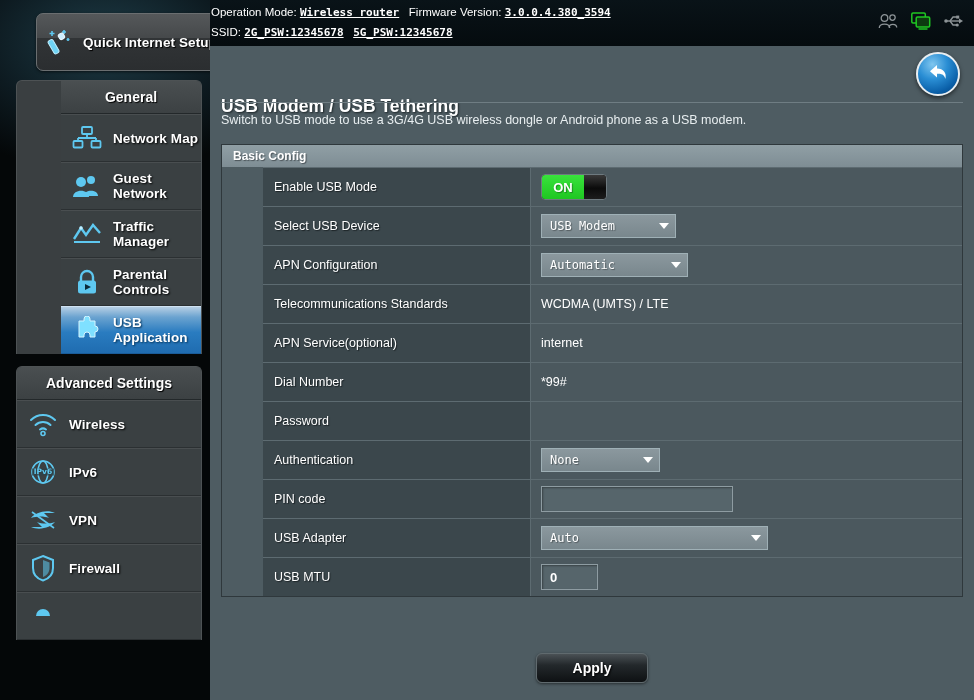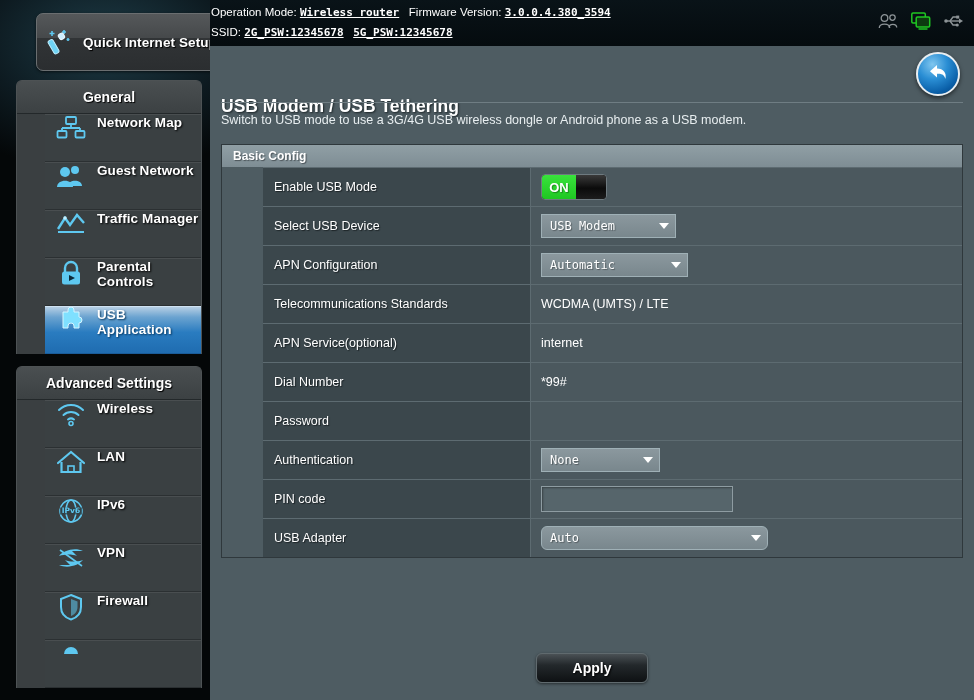--- a/index.html
+++ b/index.html
@@ -53,44 +53,43 @@
   .group-title {
     height: 33px;
     background: linear-gradient(180deg, #4a4f51 0%, #3c4143 100%);
     color: #fff; font-size: 14px; font-weight: bold;
     text-align: center; line-height: 33px;
     text-shadow: 1px 1px 1px #000;
     border-bottom: 1px solid #23282a;
   }
   .side-item {
     height: 48px;
-    display: flex; align-items: flex-start;
+    display: flex; align-items: center;
     border-bottom: 1px solid #2b3032;
     border-top: 1px solid #494e50;
     background: #3a4042;
     position: relative;
-    margin-left: 28px;
   }
   .side-item.selected {
     background: linear-gradient(180deg, #b6cfe4 0%, #6ba3d0 22%, #2a7cc0 55%, #1f6cb0 100%);
     border-top: 1px solid #cfe2f2;
     border-bottom: 1px solid #1a5c99;
   }
   .side-icon {
     width: 52px; flex: 0 0 52px;
     display: flex; justify-content: center; align-items: center;
   }
   .side-label {
     color: #fff; font-size: 13.5px; font-weight: bold;
     text-shadow: 1px 1px 2px #000;
     letter-spacing: .1px;
   }
   .side-item.selected .side-label { text-shadow: 1px 1px 2px #06355c; }
 
-  #grp-general { top: 80px; position: absolute; left: 8px; width: 186px; }
+  #grp-general { top: 80px; position: absolute; left: 8px; width: 186px; padding-left: 44px; }
   #grp-advanced { top: 366px; position: absolute; left: 8px; width: 186px; }
 
   
   #topbar {
     position: absolute;
     left: 210px; top: 0;
     width: 764px; height: 46px;
     background: linear-gradient(180deg, #091318 0%, #050b0e 100%);
     color: #fff;
   }
@@ -178,21 +177,21 @@
   .toggle {
     width: 66px; height: 26px;
     border-radius: 4px;
     background: #121212;
     border: 1px solid #6e7a80;
     display: flex; align-items: center;
     overflow: hidden;
     box-shadow: inset 0 1px 2px rgba(0,0,0,.6);
   }
   .toggle-on {
-    width: 34px; height: 100%;
+    width: 42px; height: 100%;
     background: linear-gradient(180deg, #39e23c 0%, #1fc722 100%);
     color: #fff; font-size: 13px; font-weight: bold;
     display: flex; align-items: center; justify-content: center;
     text-shadow: 1px 1px 1px rgba(0,0,0,.35);
   }
   .toggle-knob {
     flex: 1; height: 100%;
     background: linear-gradient(180deg, #3a3a3a 0%, #0b0b0b 55%, #1c1c1c 100%);
     border-radius: 0 4px 4px 0;
   }
@@ -212,21 +211,21 @@
   .caret {
     width: 0; height: 0;
     border-left: 5px solid transparent;
     border-right: 5px solid transparent;
     border-top: 6px solid #ffffff;
     margin-left: 6px;
   }
   .sel-usbdev { width: 135px; }
   .sel-apn    { width: 147px; }
   .sel-auth   { width: 119px; }
-  .sel-adapt  { width: 227px; border-radius: 6px; }
+  .sel-adapt  { width: 227px; }
 
   .textinput {
     height: 26px;
     background: #56656b;
     border: 1px solid #8e9ca2;
     box-shadow: inset 1px 1px 2px rgba(0,0,0,.35);
     color: #fff; font-size: 13px; font-weight: bold;
     display: flex; align-items: center;
     padding-left: 8px;
   }
@@ -341,30 +340,20 @@
             <path d="M3 9 A17 17 0 0 1 27 9"></path>
             <path d="M7.5 14 A11 11 0 0 1 22.5 14"></path>
             <path d="M12 18.5 A5 5 0 0 1 18 18.5"></path>
           </g>
           <circle cx="15" cy="22.5" r="2" fill="none" stroke="#5ec8f0" stroke-width="1.6"></circle>
         </svg>
       </div>
       <div class="side-label">Wireless</div>
     </div>
 
-    <div class="side-item">
-      <div class="side-icon">
-        <svg width="30" height="26" viewBox="0 0 30 26">
-          <path d="M15 3 L28 14 M15 3 L2 14" fill="none" stroke="#5ec8f0" stroke-width="2.2" stroke-linecap="round"></path>
-          <path d="M5.5 13 L5.5 23 L24.5 23 L24.5 13" fill="none" stroke="#5ec8f0" stroke-width="2.2"></path>
-          <rect x="12" y="17" width="6" height="6" fill="none" stroke="#5ec8f0" stroke-width="1.6"></rect>
-        </svg>
-      </div>
-      <div class="side-label">LAN</div>
-    </div>
 
 
     <div class="side-item">
       <div class="side-icon">
         <svg width="28" height="28" viewBox="0 0 28 28">
           <g fill="none" stroke="#5ec8f0" stroke-width="1.6">
             <circle cx="14" cy="14" r="11"></circle>
             <ellipse cx="14" cy="14" rx="5" ry="11"></ellipse>
           </g>
           <rect x="3" y="10.5" width="22" height="7" fill="#2d4148" opacity=".75"></rect>
@@ -543,18 +532,24 @@
     <div class="row">
       <div class="cell-label">USB Adapter</div>
       <div class="cell-value">
         <div class="select sel-adapt">
           <span class="sv">Auto</span>
           <span class="caret"></span>
         </div>
       </div>
     </div>
 
+    <div class="row">
+      <div class="cell-label">USB MTU</div>
+      <div class="cell-value">
+        <div class="textinput in-mtu">0</div>
+      </div>
+    </div>
   </div>
 
   <div id="apply-wrap">
     <div id="apply-btn">Apply</div>
   </div>
 </div>
 
 </body></html>

